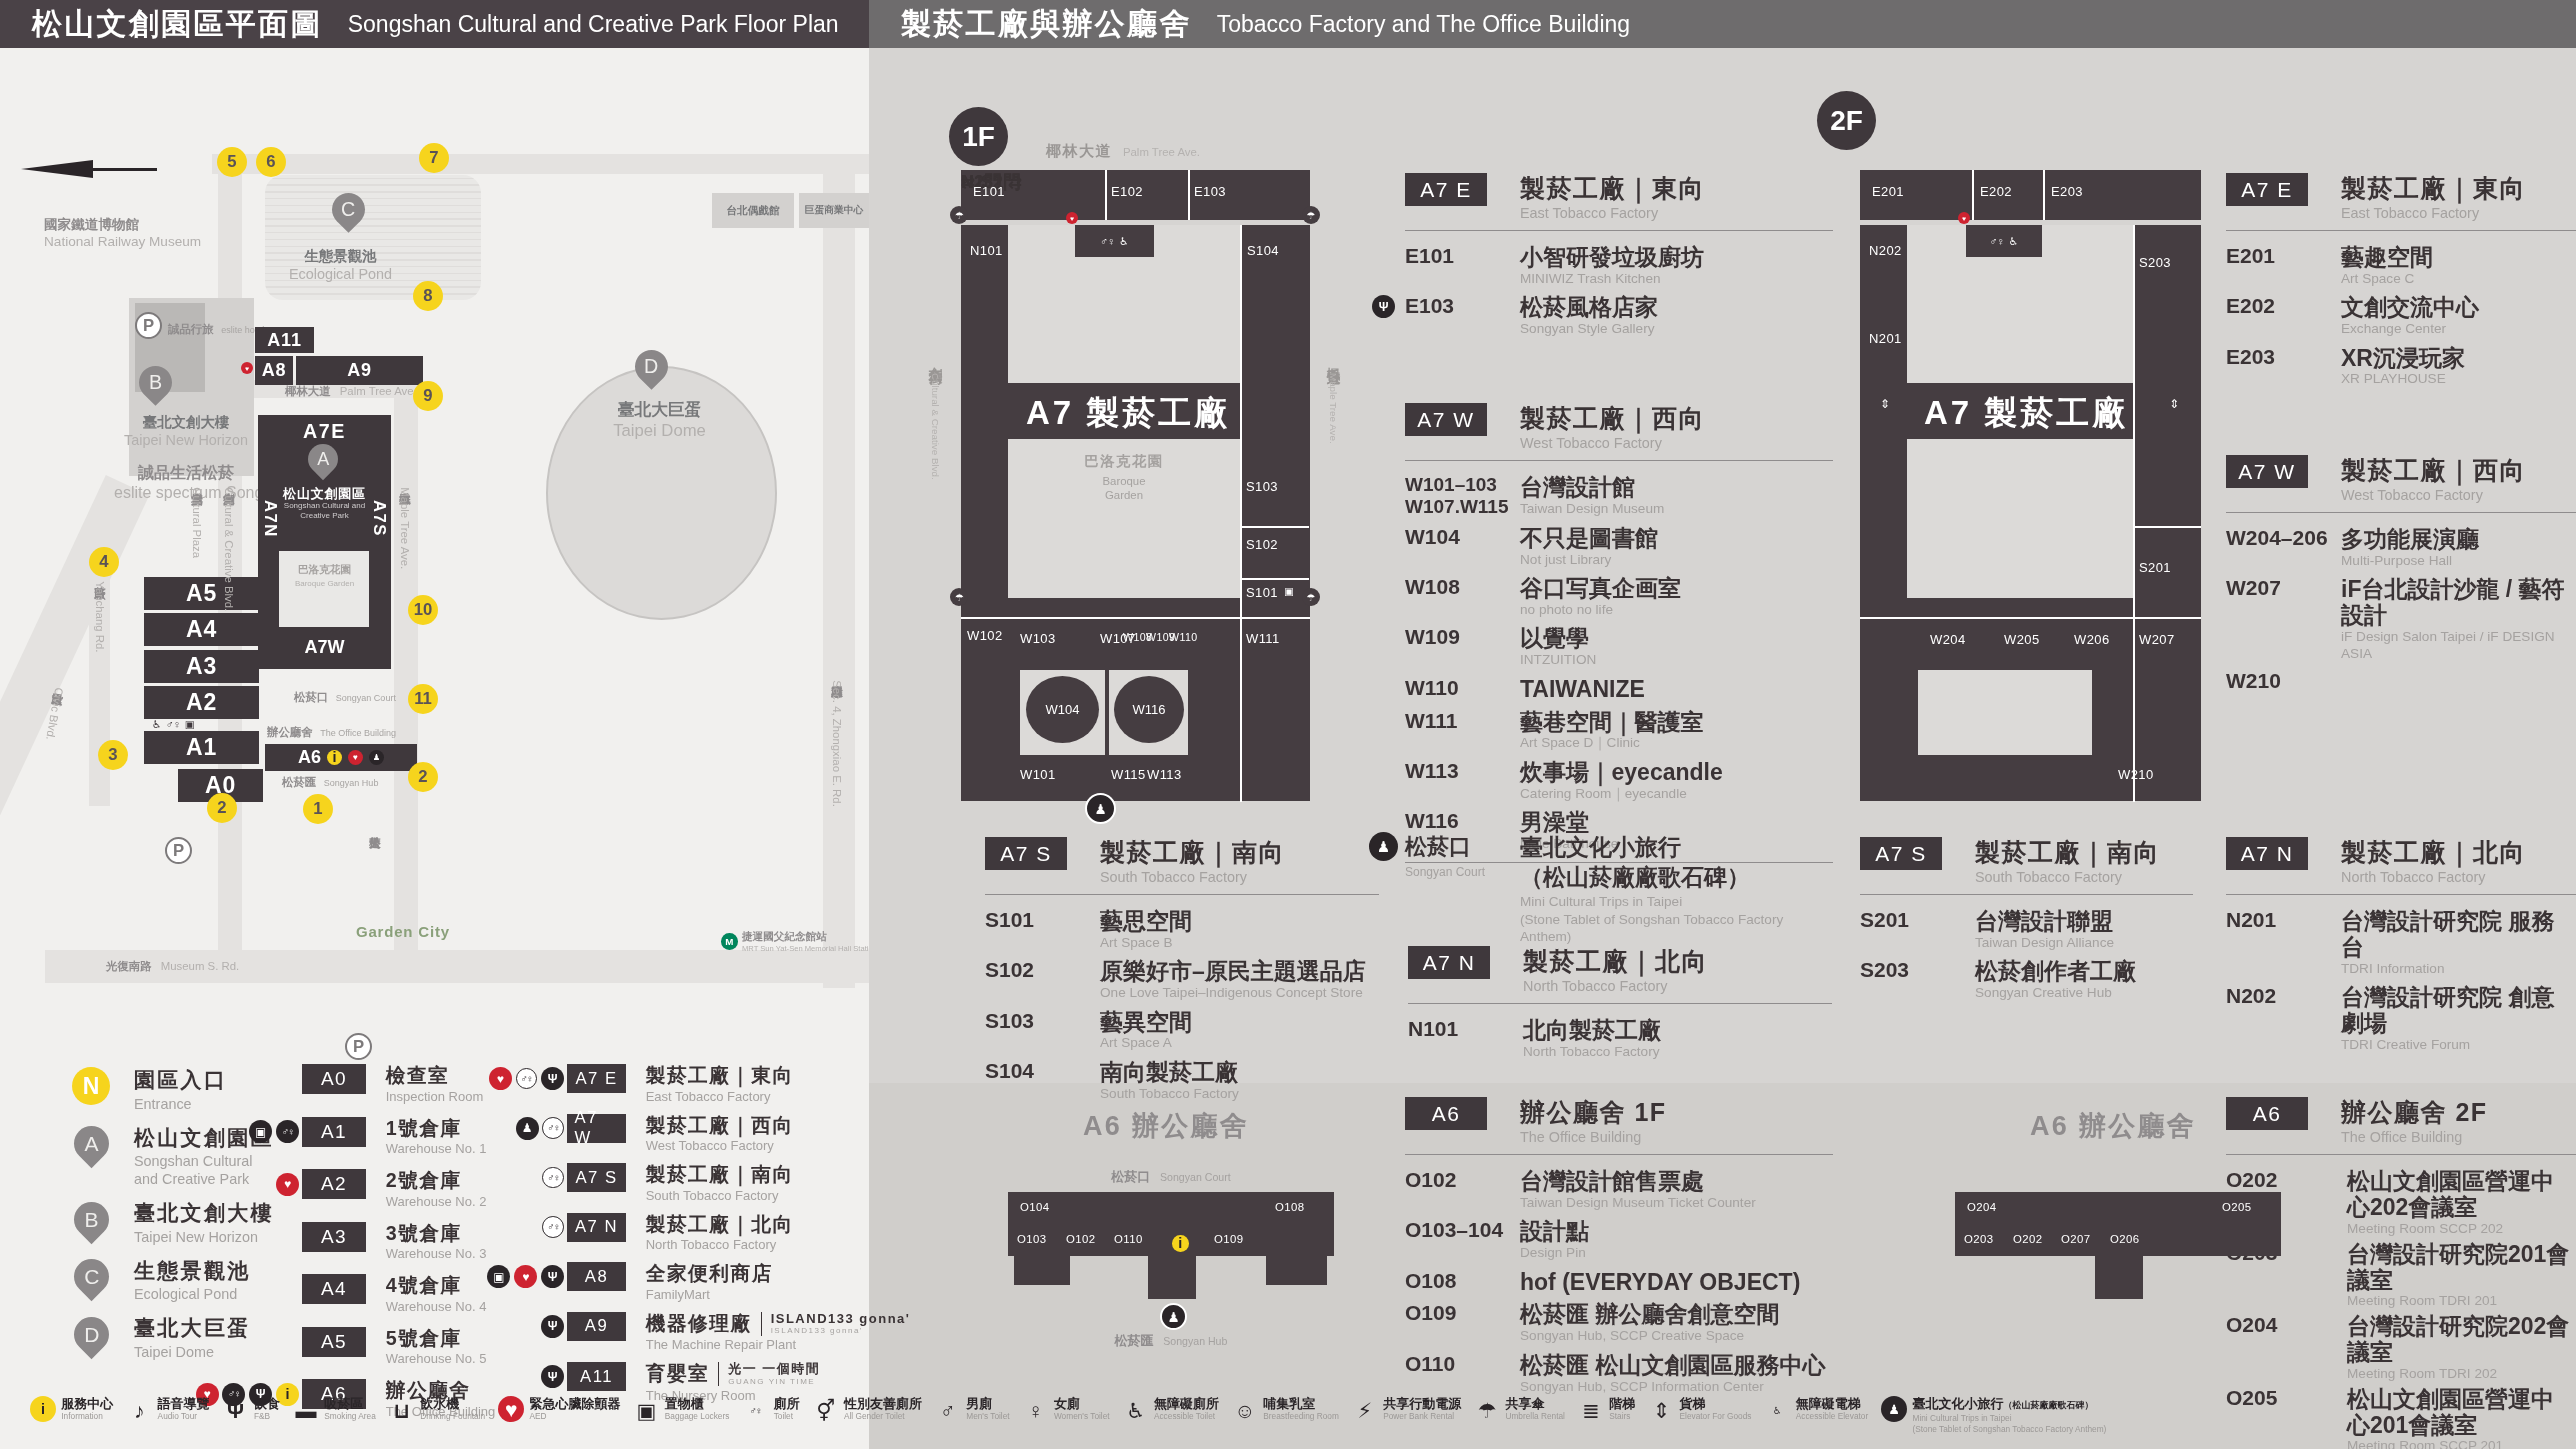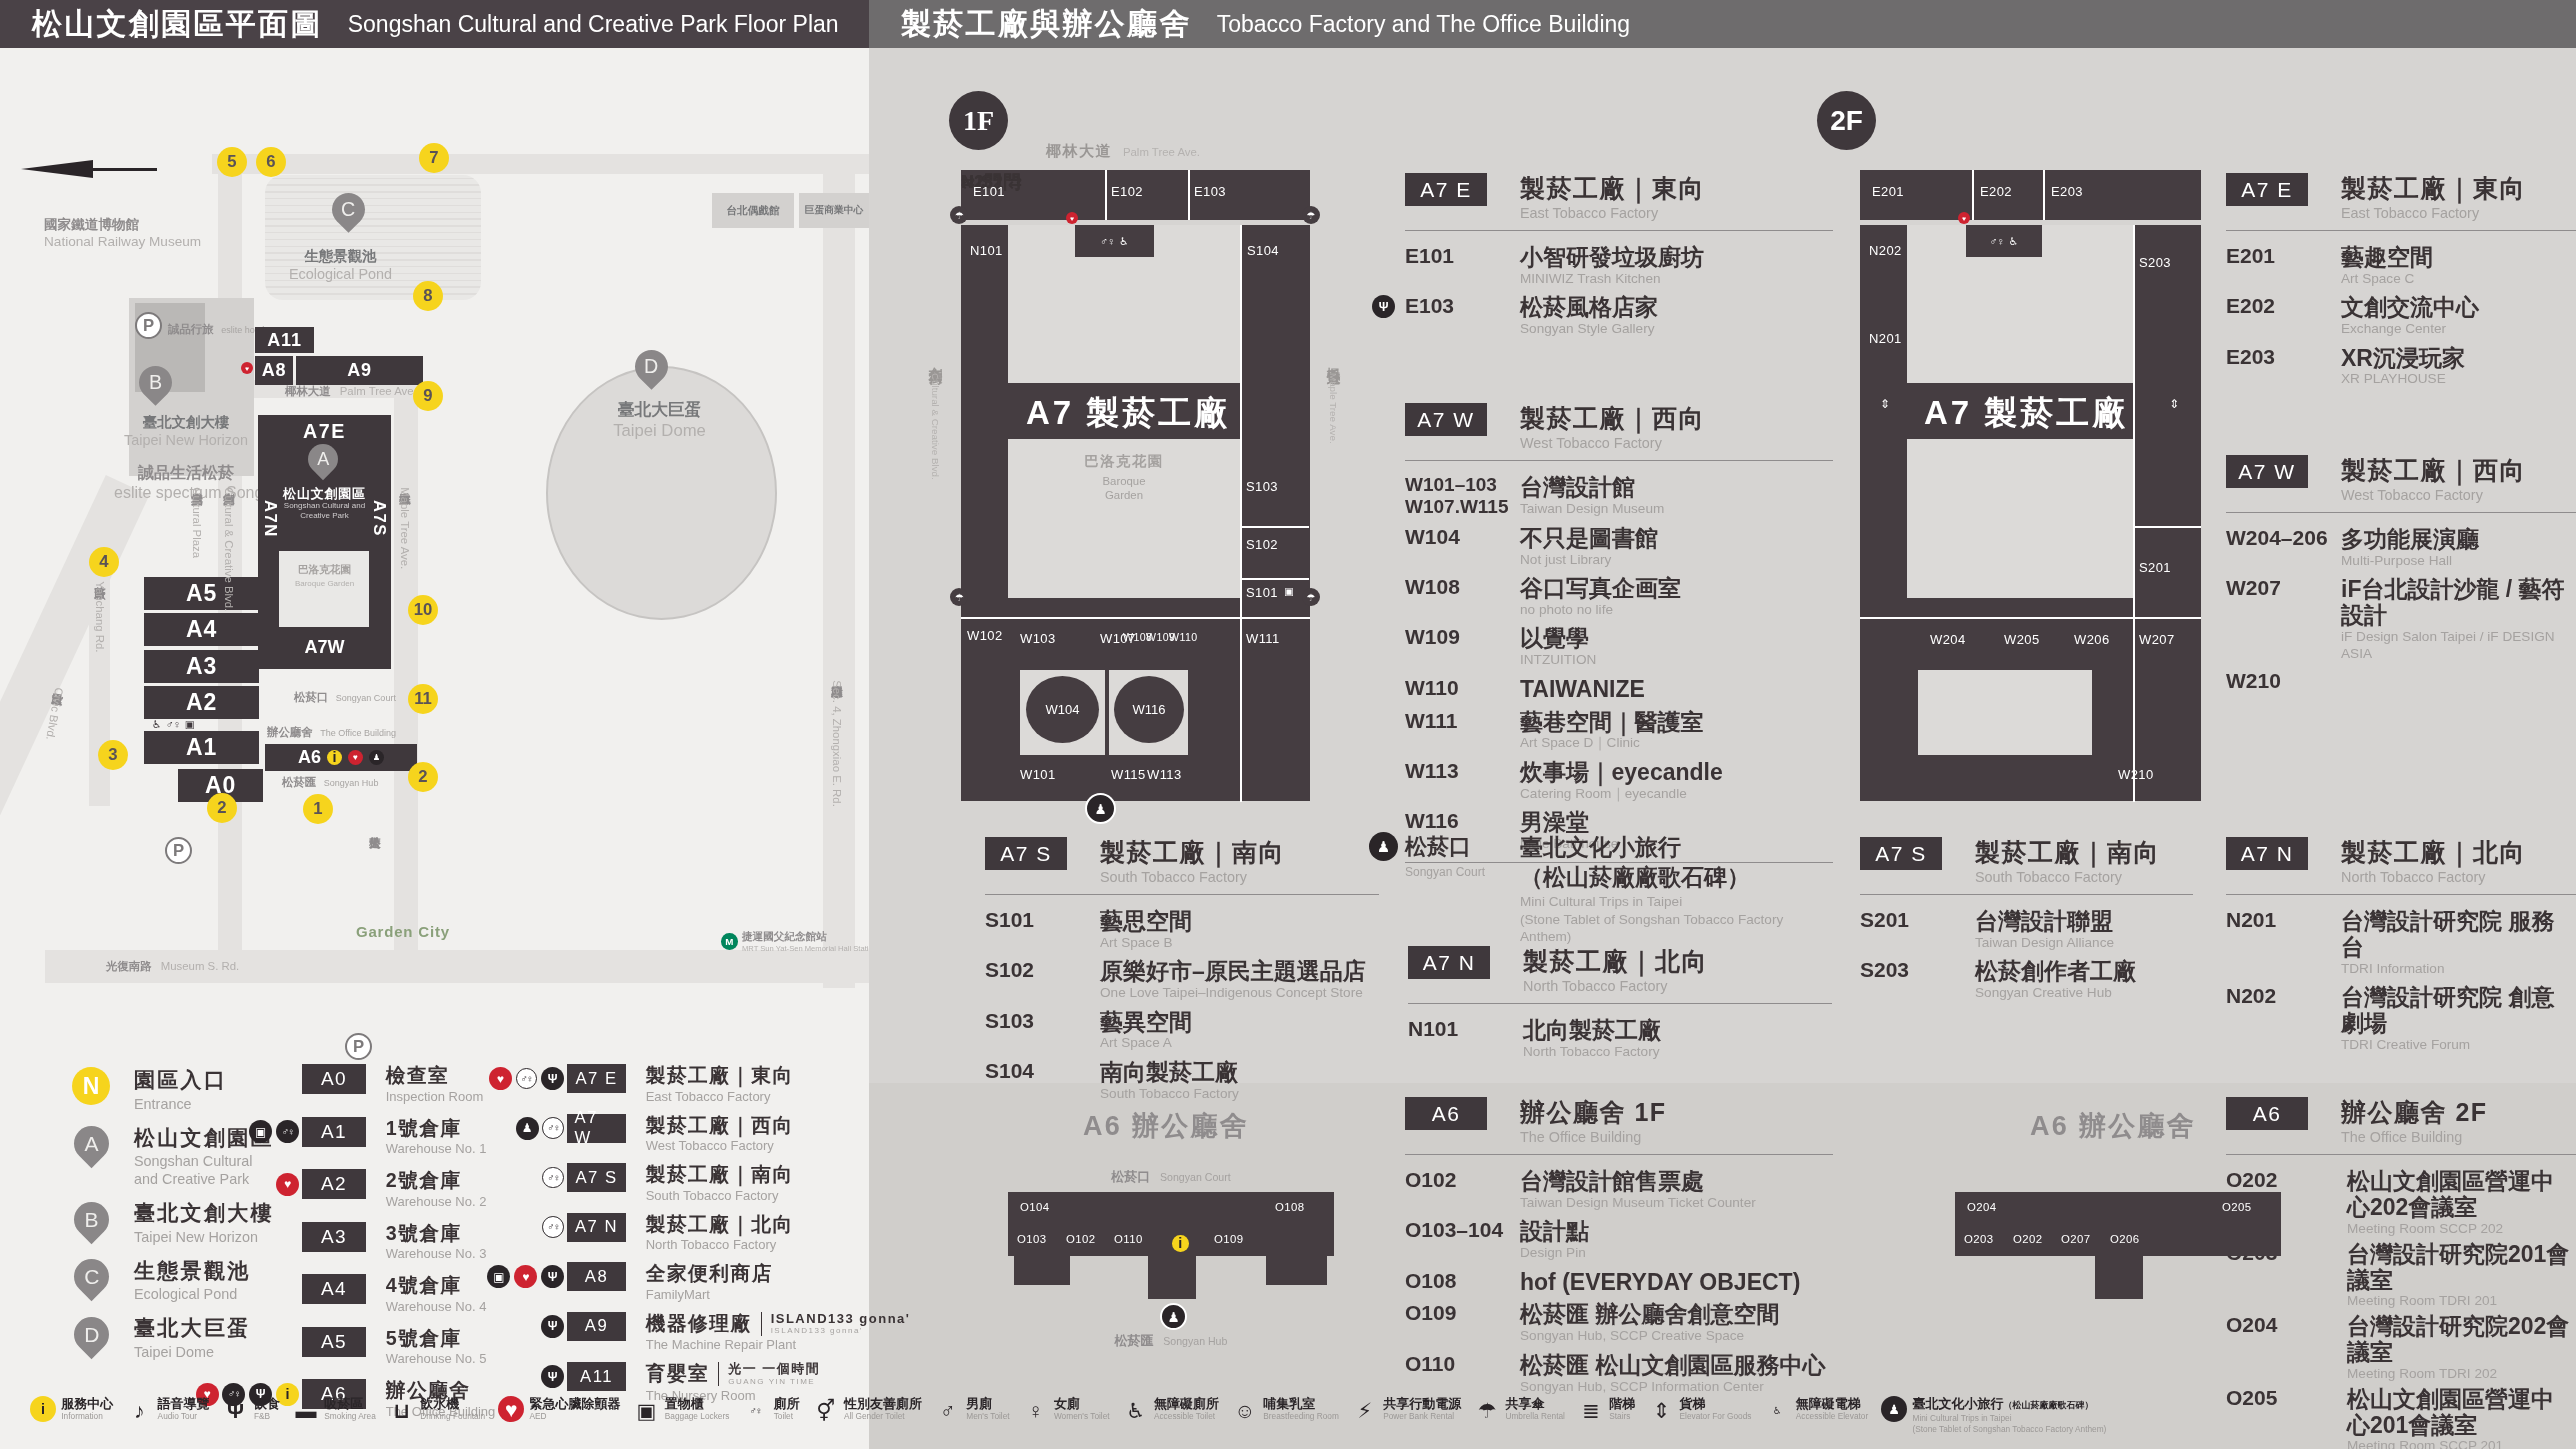--- a/index.html
+++ b/index.html
@@ -84,21 +84,21 @@
   .court-left{width:115px;flex:none;position:relative;}
   .court-left .ic{position:absolute;left:-36px;top:0;width:29px;height:29px;font-size:15px;}
   .court-zh{font-size:22px;font-weight:bold;color:#3a3335;}
   .court-en{font-size:12px;color:#a5a2a0;margin-top:3px;}
   .court-names .nzh{line-height:30px;}
   .court-names .nen{line-height:17.4px;}
 
   
   .floor-badge-big{position:absolute;width:59px;height:59px;border-radius:50%;background:#3f383c;color:#fff;
         font-size:28px;font-weight:bold;display:flex;align-items:center;justify-content:center;}
-  #badge1f{left:949px;top:91px;font-family:Liberation Serif, serif;}
+  #badge1f{left:949px;top:107px;}
   #badge2f{left:1817px;top:91px;}
 
   
   .plan{position:absolute;background:#453d41;}
   #plan1f{left:961px;top:170px;width:349px;height:631px;}
   #plan2f{left:1860px;top:170px;width:341px;height:631px;}
   .court-yard{position:absolute;background:#dcdad8;}
   .wline{position:absolute;background:#d6d4d2;}
   .room{position:absolute;color:#fff;font-size:13px;letter-spacing:0.4px;}
   .plan-center{position:absolute;color:#fff;font-size:33px;font-weight:bold;letter-spacing:3px;white-space:nowrap;}

